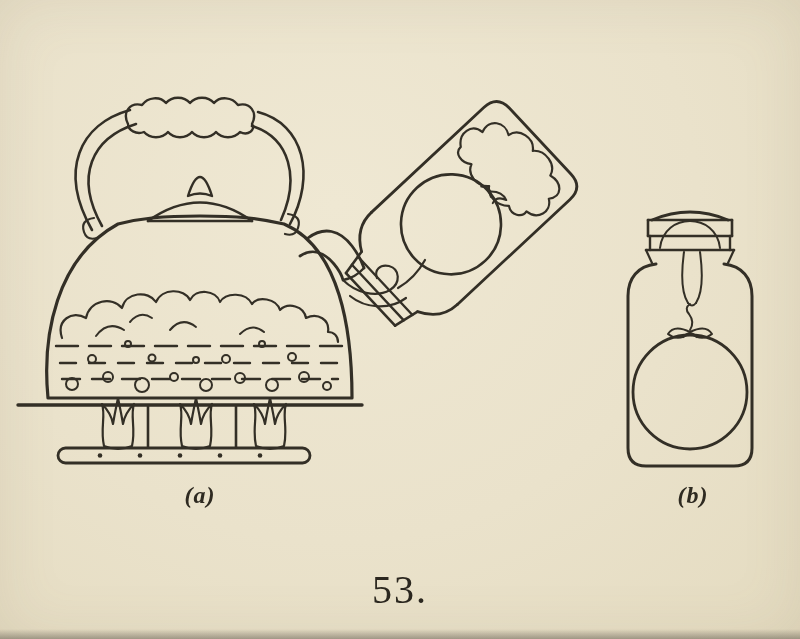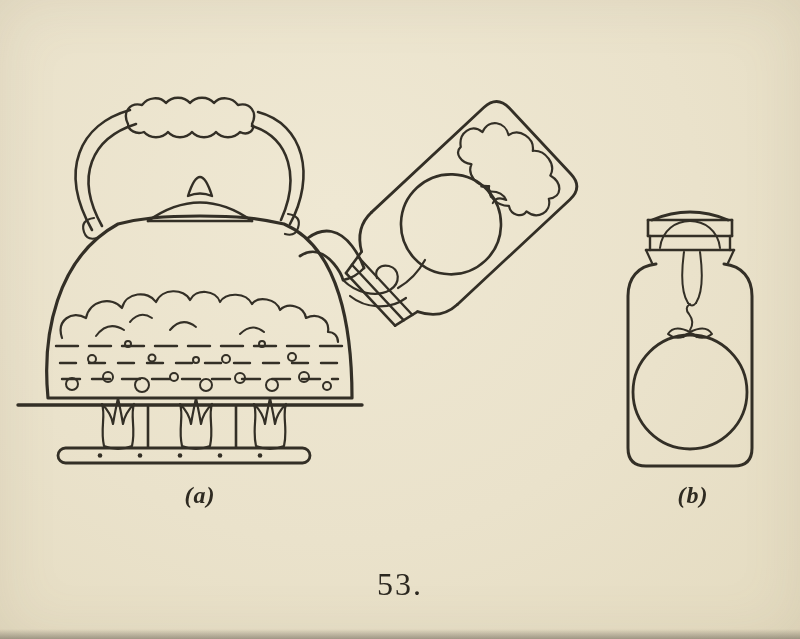--- a/index.html
+++ b/index.html
@@ -41,21 +41,21 @@
   .label-b { left: 648px; top: 482px; }
   .caption {
     position: absolute;
     left: 0;
     top: 566px;
     width: 100%;
     display: flex;
     justify-content: center;
     align-items: baseline;
     gap: 36px;
-    font-size: 32px;
+    font-size: 40px;
     letter-spacing: 2px;
     color: #2b271f;
   }
   .caption .title {
     word-spacing: 10px;
   }
   .bottom-edge {
     position: absolute;
     left: 0;
     bottom: 0;

